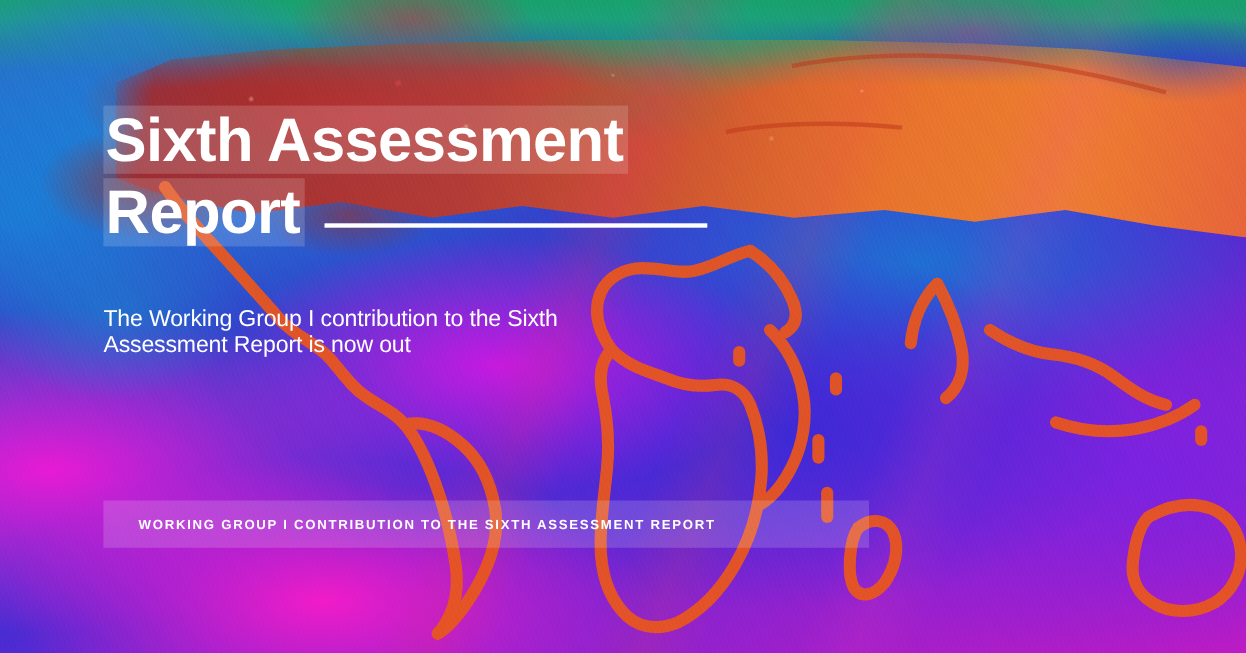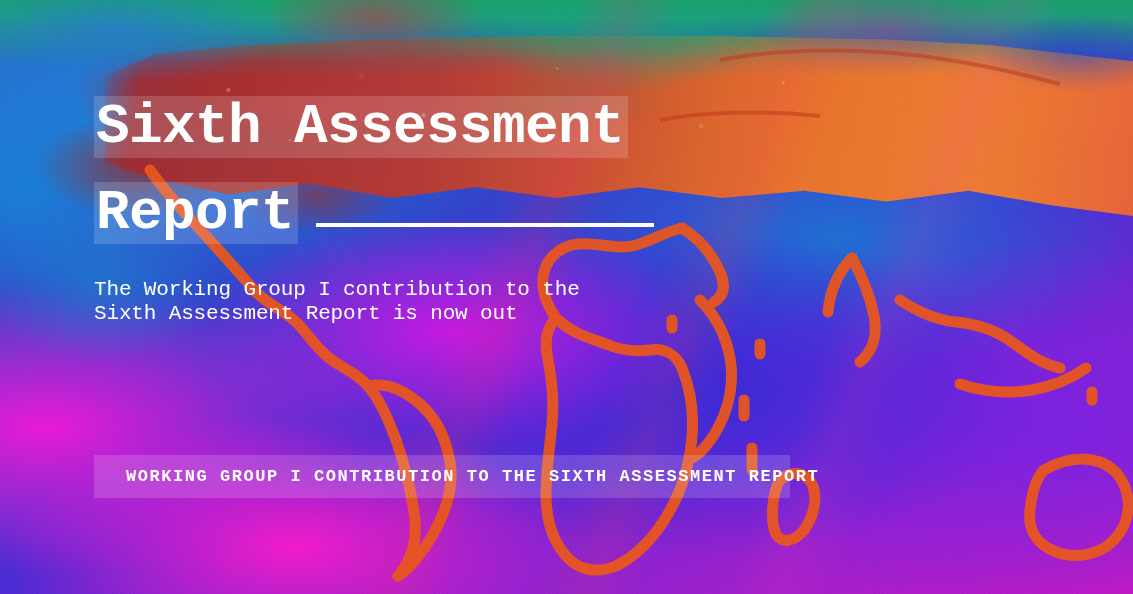--- a/index.html
+++ b/index.html
@@ -137,21 +137,20 @@
     position: absolute;
     inset: 0;
     width: 1133px;
     height: 594px;
   }
 
   
   .content {
     position: absolute;
     inset: 0;
-    font-family: Liberation Mono, monospace;
   }
 
   .title-block {
     position: absolute;
     left: 94px;
     top: 96px;
     width: 560px;
   }
   .title-line {
     display: inline-block;
@@ -160,21 +159,21 @@
     font-size: 56px;
     line-height: 62px;
     font-weight: 700;
     letter-spacing: -0.6px;
     padding: 0 4px 0 2px;
     white-space: nowrap;
   }
   .title-row-2 {
     display: flex;
     align-items: center;
-    margin-top: 24px;
+    margin-top: 4px;
   }
   #title-rule {
     display: block;
     width: 348px;
     height: 4px;
     background: #ffffff;
     margin-left: 18px;
     margin-top: 24px;
   }
 
@@ -195,21 +194,21 @@
     left: 94px;
     top: 455px;
     width: 696px;
     height: 43px;
     background: rgba(255,255,255,0.16);
     display: flex;
     align-items: center;
   }
   #banner-text {
     color: #ffffff;
-    font-size: 17px;
+    font-size: 12px;
     font-weight: 700;
     letter-spacing: 1.55px;
     text-transform: uppercase;
     padding-left: 32px;
     white-space: nowrap;
   }
 </style>
 </head>
 <body>
 

